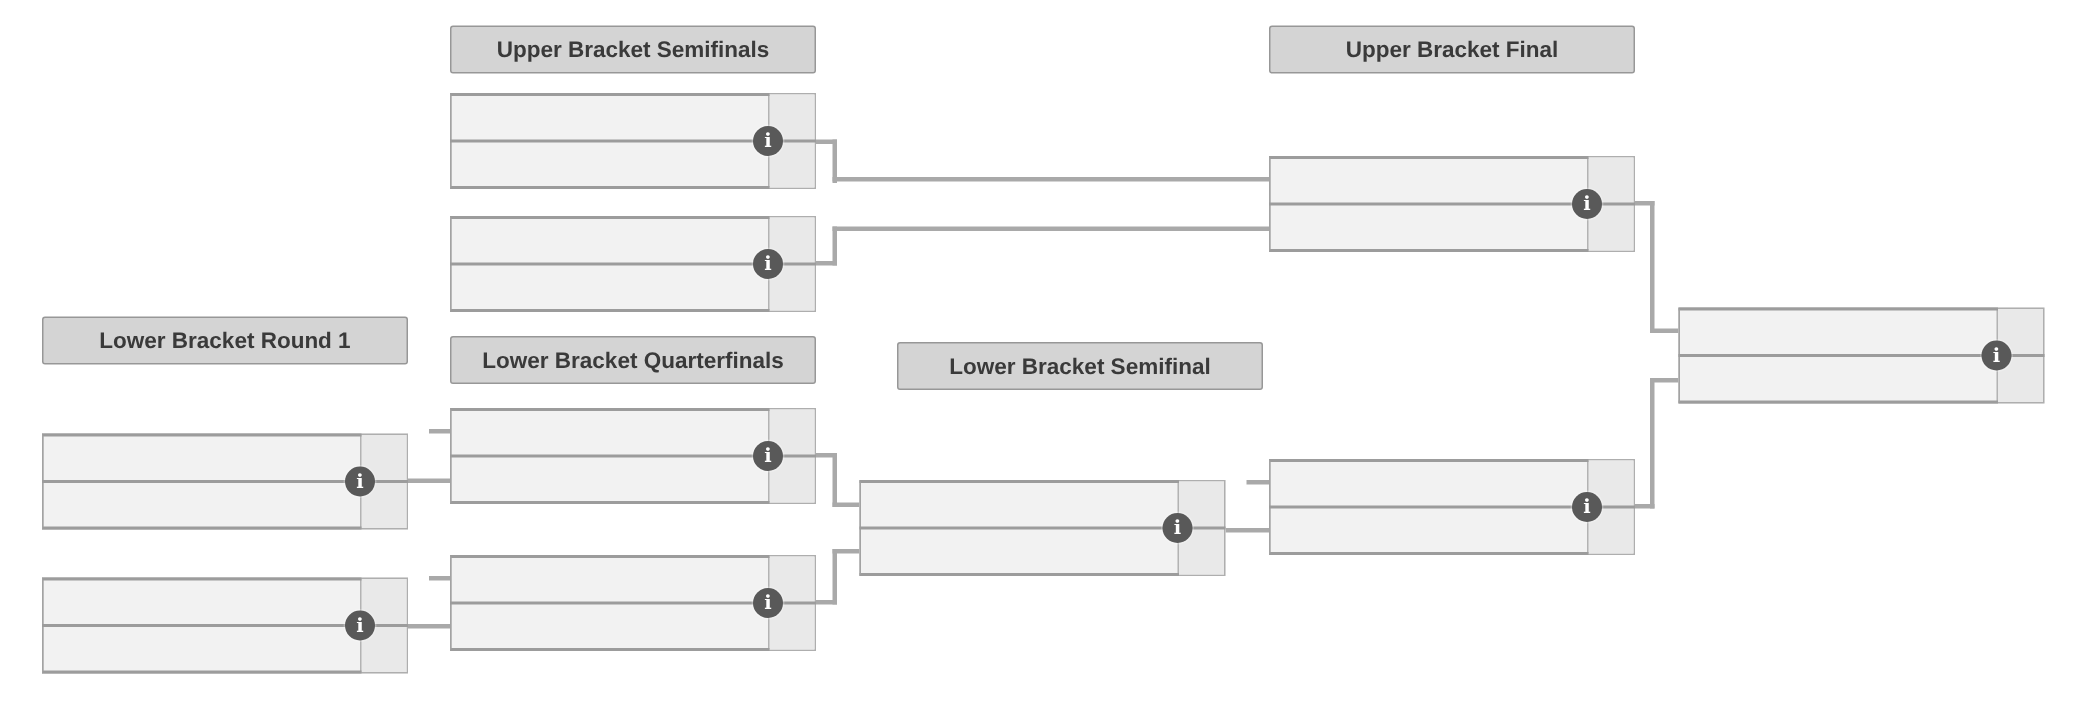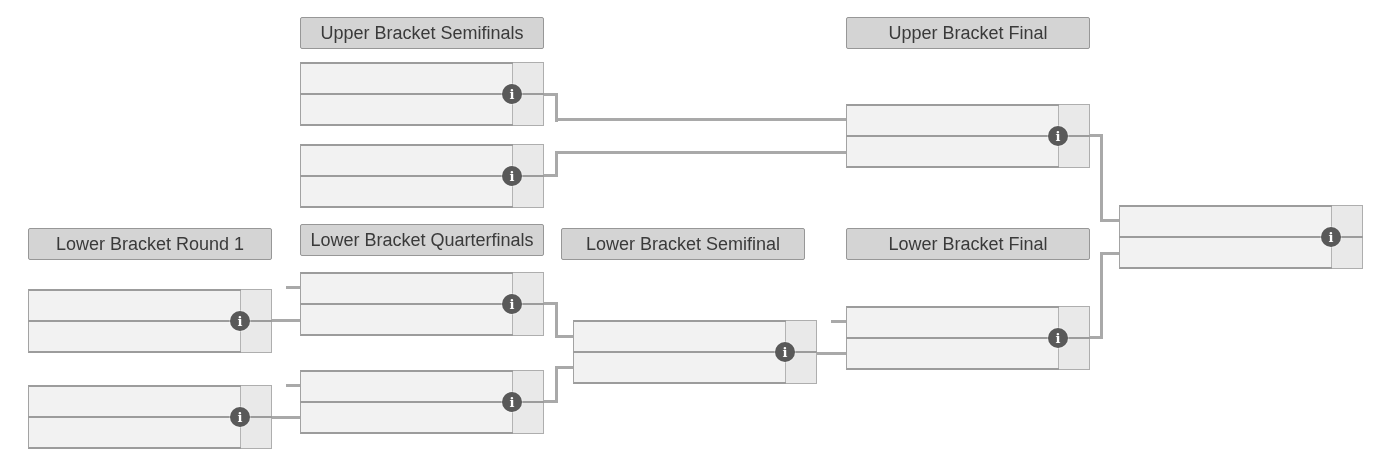--- a/index.html
+++ b/index.html
@@ -4,21 +4,21 @@
 <style>
   html,body{margin:0;padding:0;background:#ffffff;}
   .stage{
     position:relative;width:1398px;height:468px;background:#ffffff;
     font-family:"Liberation Sans",sans-serif;overflow:hidden;
   }
   .round-header{
     position:absolute;width:244px;height:32px;box-sizing:border-box;
     background:#d4d4d4;border:1px solid #979797;border-radius:2px;
     display:flex;align-items:center;justify-content:center;
-    font-size:18px;color:#3a3a3a;white-space:nowrap;
+    font-size:15px;color:#3a3a3a;white-space:nowrap;font-weight:bold;
   }
   .match{
     position:absolute;width:244px;height:64px;box-sizing:border-box;
     background:#f2f2f2;border:1px solid #aeaeae;
   }
   .edge-frame{
     position:absolute;left:-1px;top:-1px;bottom:-1px;width:213px;box-sizing:border-box;
     border-top:2px solid #9c9c9c;border-bottom:2px solid #9c9c9c;border-left:1px solid #a3a3a3;
     pointer-events:none;
   }
@@ -50,31 +50,28 @@
 <body>
 
 <div class="stage">
 
   <div class="round-header" style="left:300px;top:17px">
       <span>Upper Bracket Semifinals</span>
     </div>
   <div class="round-header" style="left:846px;top:17px">
       <span>Upper Bracket Final</span>
     </div>
-  <div class="round-header" style="left:28px;top:228px">
+  <div class="round-header" style="left:28px;top:211px">
       <span>Lower Bracket Round 1</span>
     </div>
   <div class="round-header" style="left:300px;top:224px">
       <span>Lower Bracket Quarterfinals</span>
     </div>
-  <div class="round-header" style="left:561px;top:228px">
+  <div class="round-header" style="left:598px;top:228px">
       <span>Lower Bracket Semifinal</span>
-    </div>
-  <div class="round-header" style="left:846px;top:228px">
-      <span>Lower Bracket Final</span>
     </div>
 
   <div class="conn" style="left:544px;top:93px;width:14px;height:3px"></div>
   <div class="conn" style="left:555px;top:93px;width:3px;height:29px"></div>
   <div class="conn" style="left:555px;top:118px;width:291px;height:3px"></div>
 
   <div class="conn" style="left:544px;top:174px;width:14px;height:3px"></div>
   <div class="conn" style="left:555px;top:151px;width:3px;height:26px"></div>
   <div class="conn" style="left:555px;top:151px;width:291px;height:3px"></div>
 

